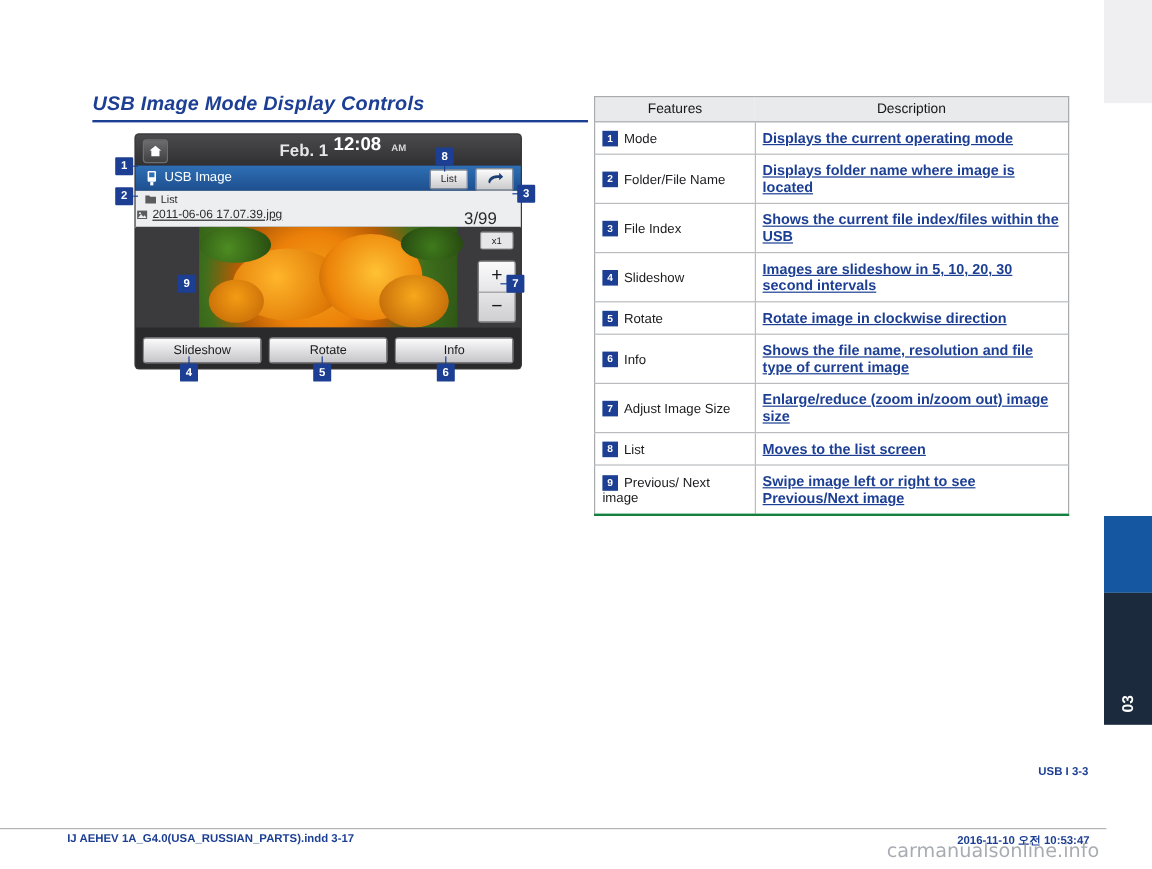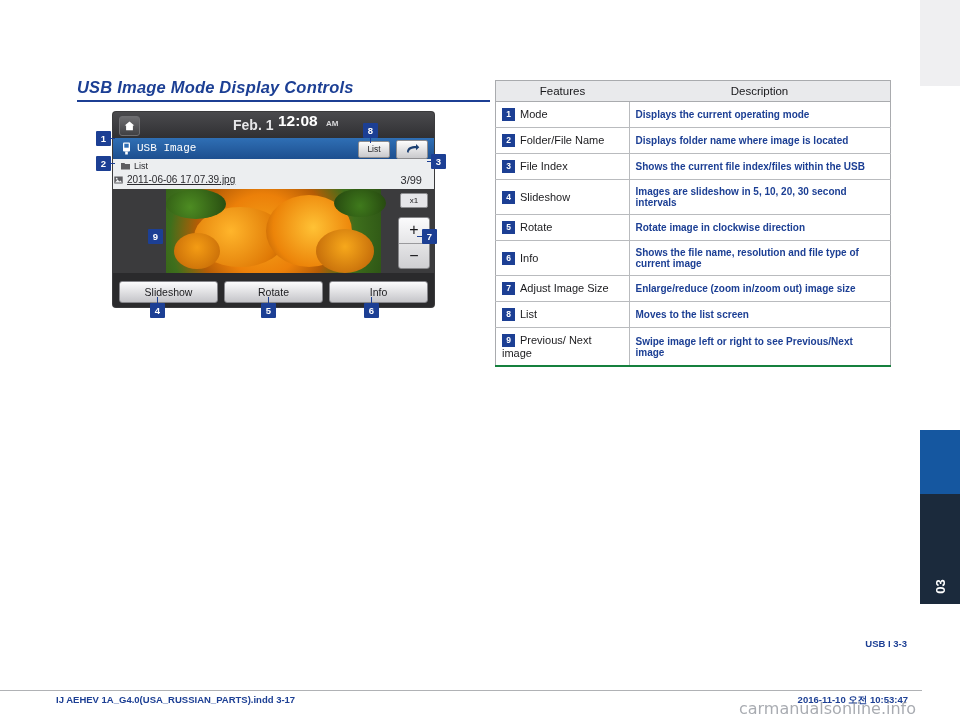--- a/index.html
+++ b/index.html
@@ -65,41 +65,41 @@
   }
   .dev-bar2{
     position:absolute;left:0;top:26px;width:321px;height:21px;
     background:linear-gradient(#2f6fb5,#1d4f8f);
     border-bottom:1px solid #14375f;
   }
   .usb-ico{
     position:absolute;left:8px;top:4px;width:11px;height:13px;
   }
   .usb-title{
-    position:absolute;left:24px;top:4px;font-size:11px;color:#ffffff;font-family:Liberation Mono, monospace;
+    position:absolute;left:24px;top:4px;font-size:11px;color:#ffffff;
   }
   .list-btn{
     position:absolute;right:44px;top:3px;width:30px;height:15px;
     background:linear-gradient(#fdfdfd,#c9c9cc);border:1px solid #8d8d90;border-radius:2px;
     font-size:8.5px;color:#26262a;text-align:center;line-height:15px;
   }
   .back-btn{
     position:absolute;right:6px;top:2px;width:30px;height:17px;
     background:linear-gradient(#fdfdfd,#c9c9cc);border:1px solid #8d8d90;border-radius:2px;
     display:flex;align-items:center;justify-content:center;
   }
   .dev-path{
     position:absolute;left:0;top:47px;width:321px;height:30px;background:#eceef0;
     border-bottom:1px solid #cdcfd2;
   }
   .folder-row{position:absolute;left:8px;top:2px;font-size:9px;color:#2a2a2e;}
   .file-row{position:absolute;left:1px;top:15px;font-size:10px;color:#2a2a2e;text-decoration:underline;}
   .row-ic{display:inline-block;vertical-align:-1px;margin-right:4px;}
   .idx{
-    position:absolute;right:12px;top:15px;font-size:11px;color:#2a2a2e;
+    position:absolute;right:20px;top:15px;font-size:14px;color:#2a2a2e;
   }
   .photo{
     position:absolute;left:0;top:77px;width:321px;height:84px;
     background:#3b3b3d;overflow:hidden;
   }
   .photo-inner{
     position:absolute;left:53px;top:0;width:215px;height:84px;
     background:radial-gradient(circle at 45% 55%, #f4a41a 0%, #ec8009 32%, #b55c05 52%, #3e6f1c 73%, #2d5415 100%);
   }
   .petal{position:absolute;border-radius:50%;}
@@ -145,21 +145,21 @@
   .tbl th.c1{width:117px;border-left:1px solid #a9abae;}
   .tbl th.c2{border-right:1px solid #a9abae;}
   .tbl td{
     border-bottom:1px solid #b9bbbe;padding:6px 6px;vertical-align:middle;
   }
   .tbl td.c1{
     width:117px;font-size:11px;color:#1b1b1e;border-left:1px solid #a9abae;border-right:1px solid #b9bbbe;
     background:#ffffff;
   }
   .tbl td.c2{
-    font-size:10px;font-weight:bold;color:#1c3f94;border-right:1px solid #a9abae;
+    font-size:12px;font-weight:bold;color:#1c3f94;border-right:1px solid #a9abae;text-decoration:underline;
   }
   .tbl tr:last-child td{border-bottom:2px solid #15803d;}
   .num{
     display:inline-block;width:13px;height:13px;background:#1c3f94;color:#fff;
     font-size:8.5px;font-weight:bold;text-align:center;line-height:13px;margin-right:5px;
     vertical-align:1px;
   }
   
   .foot-rule{
     position:absolute;left:0;top:690px;width:922px;height:1px;background:#b0b2b5;

